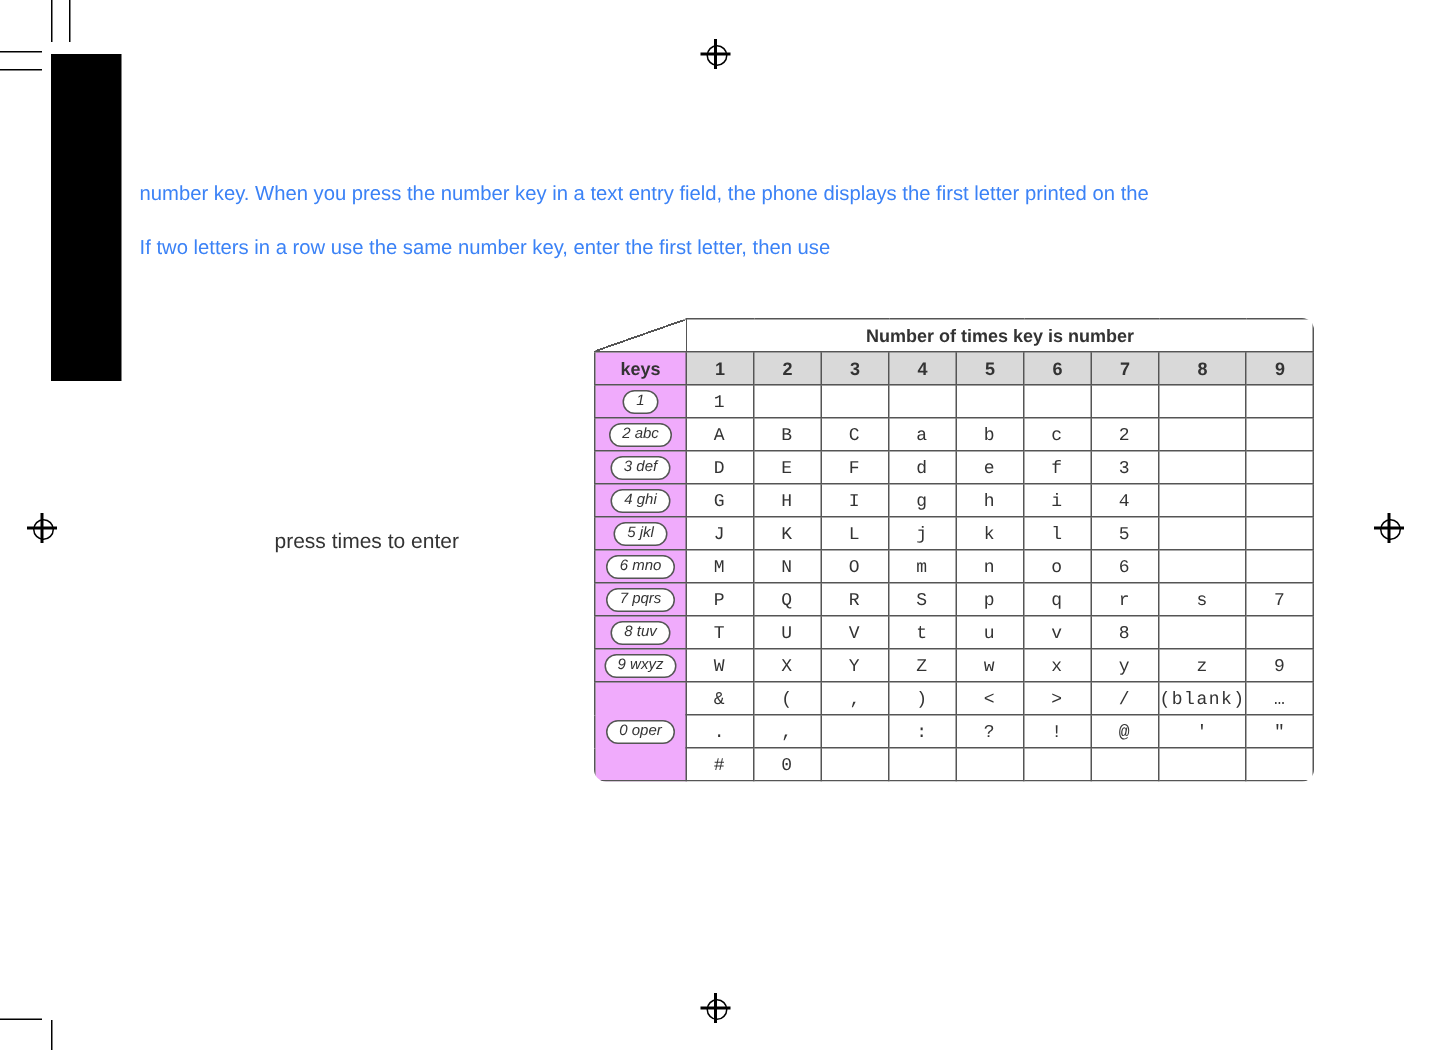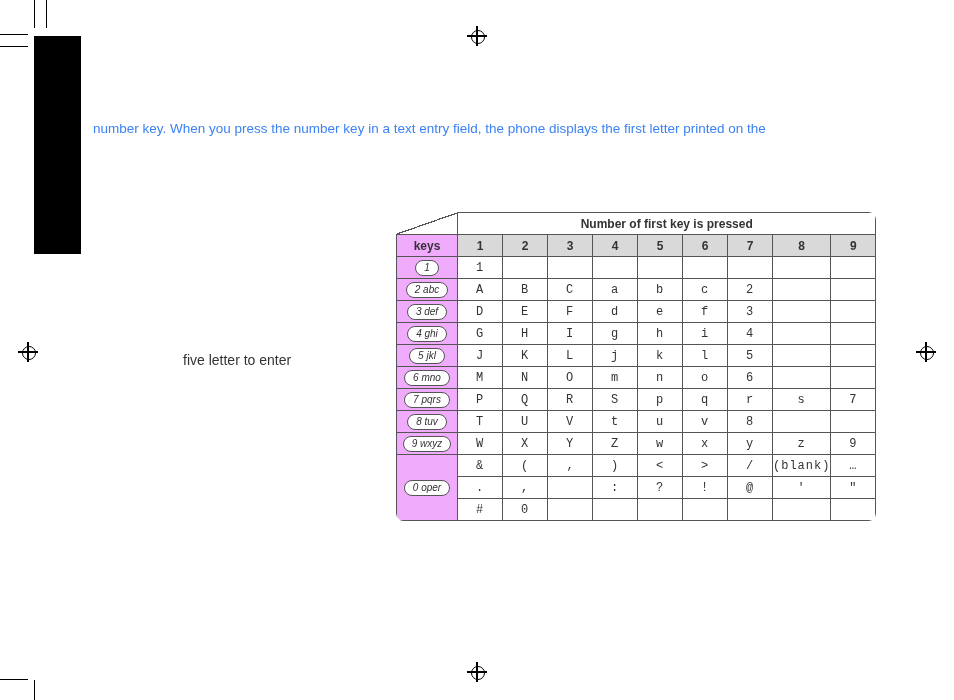--- a/index.html
+++ b/index.html
@@ -62,29 +62,30 @@
     </div>
   <div class="reg" style="left:469px;bottom:20px;">
       <div class="ring"></div>
     </div>
 
   <div class="sidebar"></div>
 
   <div class="bodytext">
     <p>number key. When you press the number key in a text entry field, the phone displays the first letter printed on the</p>
     <div class="gap"></div>
+    <p>If two letters in a row use the same number key, enter the first letter, then use</p>
   </div>
 
-  <div class="sidecaption">five letter to enter</div>
+  <div class="sidecaption">press times to enter</div>
 
   <table class="tbl">
     <tbody>
         <tr>
       <th class="corner"></th>
-      <th colspan="9" class="header-title">Number of first key is pressed</th>
+      <th colspan="9" class="header-title">Number of times key is number</th>
     </tr>
     <tr id="colhdr">
       <th class="keyscol">keys</th>
     <th>1</th>
           <th>2</th>
           <th>3</th>
           <th>4</th>
           <th>5</th>
           <th>6</th>
           <th>7</th>

